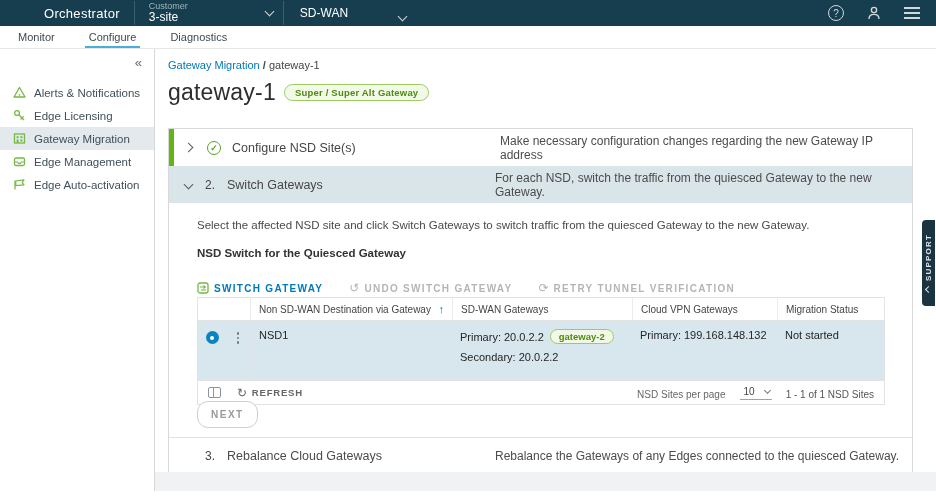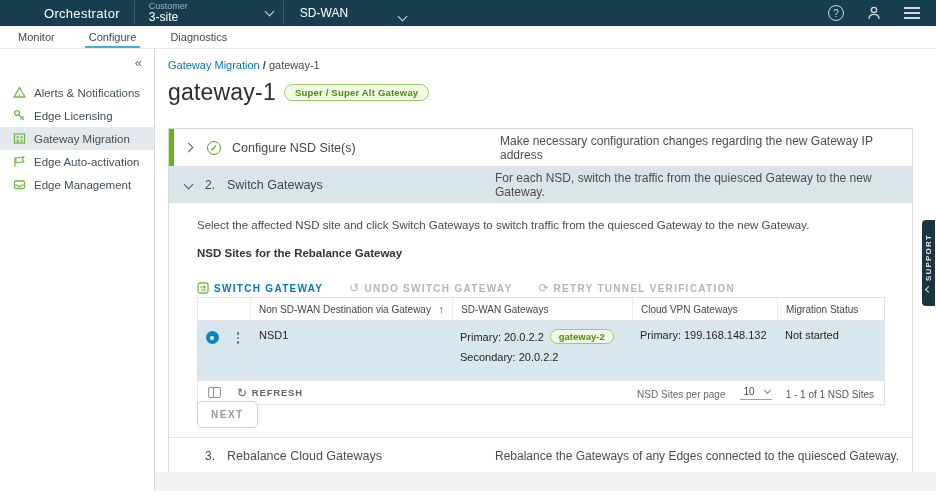--- a/index.html
+++ b/index.html
@@ -111,21 +111,21 @@
   .grid-footer { display:flex; align-items:center; height:24px; border-top:1px solid #e3e3e3; padding:0 10px; font-size:10px; color:#666; }
   .cols-icon { width:13px; height:11px; border:1.2px solid #8a959c; border-radius:2px; position:relative; margin-right:16px; cursor:pointer; }
   .cols-icon::before { content:""; position:absolute; left:3.5px; top:0; bottom:0; width:1.2px; background:#8a959c; }
   .footer-btn { display:flex; align-items:center; gap:4px; font-size:9.5px; font-weight:bold; letter-spacing:.8px; color:#666; cursor:pointer; }
   .footer-btn .glyph { font-size:12px; font-weight:normal; }
   .footer-right { margin-left:auto; display:flex; align-items:flex-end; gap:14px; }
   .per-page-select { display:flex; align-items:center; gap:10px; border-bottom:1px solid #9aa5ab; padding:1px 2px 2px 4px; cursor:pointer; color:#454545; }
   .per-page-select .chev2 { width:5px; height:5px; border-right:1.2px solid #737d83; border-bottom:1.2px solid #737d83; transform:rotate(45deg); margin-top:-2px; }
   .range-label { color:#555; }
 
-  .next-btn { position:absolute; top:198px; left:28px; background:#fff; border:1px solid #cfcfcf; border-radius:5px;
+  .next-btn { position:absolute; top:198px; left:28px; background:#fff; border:1px solid #cfcfcf; border-radius:11px;
     color:#9a9a9a; font-size:10px; font-weight:bold; letter-spacing:1.5px; padding:7px 13px; cursor:default; }
 
   
   .support-tab { position:absolute; right:1px; top:220px; width:13px; height:86px; background:#1b3442;
     border-radius:4px 0 0 4px; display:flex; flex-direction:column; align-items:center; justify-content:center; gap:6px; cursor:pointer; }
   .support-text { writing-mode:vertical-rl; transform:rotate(180deg); color:#dfe6ea; font-size:8px; font-weight:bold; letter-spacing:1.2px; }
   .support-chev { width:5px; height:5px; border-left:1.3px solid #dfe6ea; border-bottom:1.3px solid #dfe6ea; transform:rotate(45deg); }
 
   svg { display:block; }
 </style>
@@ -195,31 +195,31 @@
             <rect x="1.5" y="2" width="10" height="9" fill="none" stroke="#76b846" stroke-width="1.3"></rect>
             <rect x="3.6" y="4.2" width="2" height="2" fill="#76b846"></rect>
             <rect x="7.4" y="4.2" width="2" height="2" fill="#76b846"></rect>
             <rect x="3.6" y="7.5" width="2" height="3.5" fill="#76b846"></rect>
             <rect x="7.4" y="7.5" width="2" height="2" fill="#76b846"></rect>
           </svg>
           <span>Gateway Migration</span>
         </div>
         <div class="side-item">
           <svg class="side-icon" viewBox="0 0 13 13">
+            <rect x="1.5" y="3" width="10" height="7.5" rx="1.5" fill="none" stroke="#76b846" stroke-width="1.3"></rect>
+            <path d="M1.5 7 H4.5 L5.5 8.3 H7.5 L8.5 7 H11.5" fill="none" stroke="#76b846" stroke-width="1.2"></path>
+          </svg>
+          <span>Edge Management</span>
+        </div>
+        <div class="side-item">
+          <svg class="side-icon" viewBox="0 0 13 13">
             <path d="M2 11.5 L2 2.5" stroke="#76b846" stroke-width="1.3"></path>
             <path d="M2.8 3 L11 1.8 L9.2 4.4 L11 6.8 L2.8 7.6 Z" fill="none" stroke="#76b846" stroke-width="1.2" stroke-linejoin="round"></path>
           </svg>
           <span>Edge Auto-activation</span>
-        </div>
-        <div class="side-item">
-          <svg class="side-icon" viewBox="0 0 13 13">
-            <rect x="1.5" y="3" width="10" height="7.5" rx="1.5" fill="none" stroke="#76b846" stroke-width="1.3"></rect>
-            <path d="M1.5 7 H4.5 L5.5 8.3 H7.5 L8.5 7 H11.5" fill="none" stroke="#76b846" stroke-width="1.2"></path>
-          </svg>
-          <span>Edge Management</span>
         </div>
       </div>
     </div>
 
     <div class="content">
       <div class="breadcrumb">
         <a>Gateway Migration</a>
         <span class="sep">/</span>
         <span class="current">gateway-1</span>
       </div>
@@ -240,21 +240,21 @@
 
         <div class="step-header step2-header">
           <span class="acc-chev down"></span>
           <span class="step-num">2.</span>
           <span class="step-title">Switch Gateways</span>
           <span class="step-desc">For each NSD, switch the traffic from the quiesced Gateway to the new Gateway.</span>
         </div>
 
         <div class="step2-body">
           <div class="instruction">Select the affected NSD site and click Switch Gateways to switch traffic from the quiesced Gateway to the new Gateway.</div>
-          <div class="table-heading">NSD Sites for the Rebalance Gateway</div>
+          <div class="table-heading">NSD Switch for the Quiesced Gateway</div>
 
           <div class="toolbar">
             <div class="tb-btn primary">
               <svg width="12" height="12" viewBox="0 0 12 12">
                 <rect x="1" y="1" width="10" height="10" rx="2" fill="none" stroke="#76b846" stroke-width="1.3"></rect>
                 <path d="M3 5 H8 M6.5 3.4 L8.3 5 L6.5 6.6" fill="none" stroke="#76b846" stroke-width="1.1"></path>
                 <path d="M9 8 H4 M5.5 6.9" fill="none" stroke="#76b846" stroke-width="1.1"></path>
               </svg>
               <span>SWITCH GATEWAY</span>
             </div>

